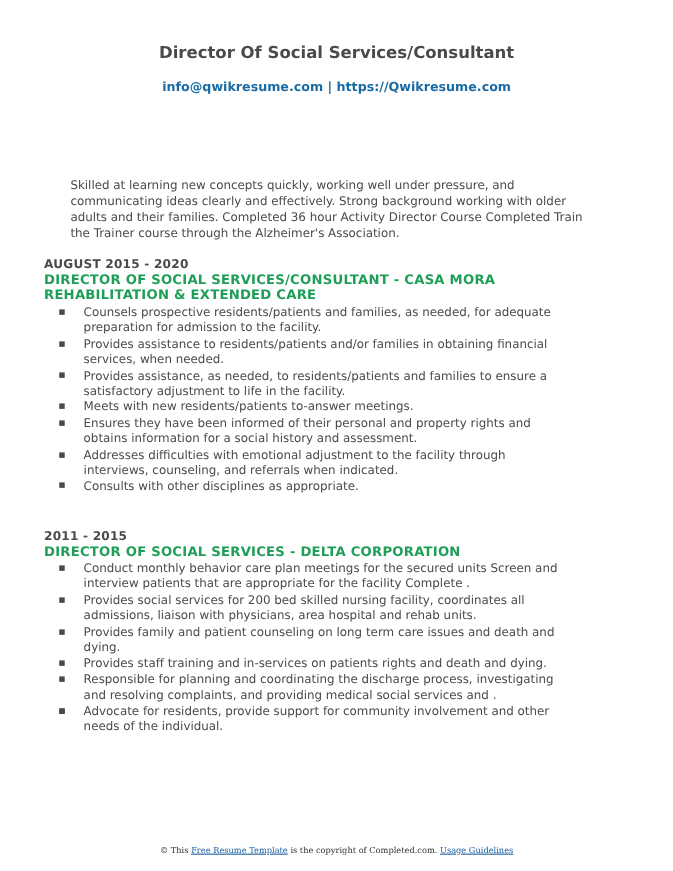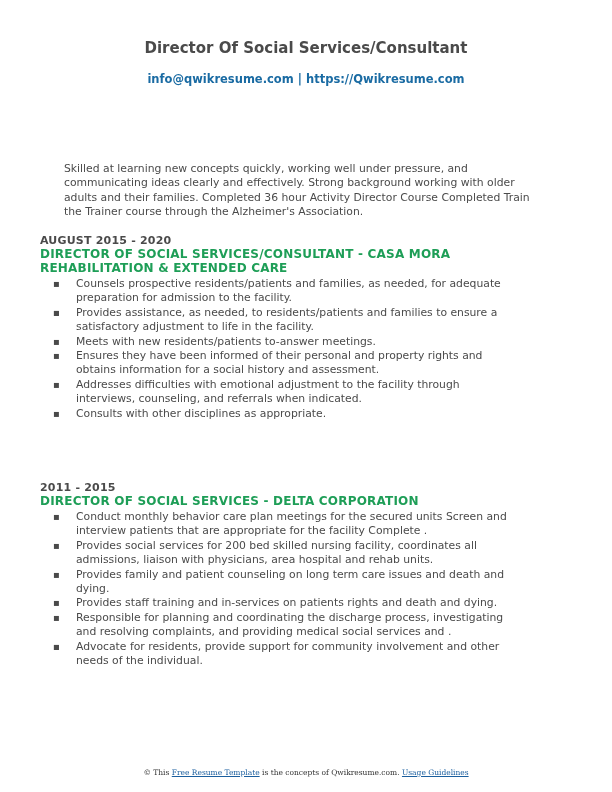--- a/index.html
+++ b/index.html
@@ -122,21 +122,21 @@
   </div>
 </div>
 
 <div class="summary">Skilled at learning new concepts quickly, working well under pressure, and communicating ideas clearly and effectively. Strong background working with older adults and their families. Completed 36 hour Activity Director Course Completed Train the Trainer course through the Alzheimer's Association.</div>
 
 <div class="job job1">
   <div class="job-date">AUGUST 2015 - 2020</div>
   <div class="job-title">DIRECTOR OF SOCIAL SERVICES/CONSULTANT - CASA MORA REHABILITATION &amp; EXTENDED CARE</div>
   <ul class="duties">
     <li><span class="bullet">▪</span><span>Counsels prospective residents/patients and families, as needed, for adequate preparation for admission to the facility.</span></li>
-    <li><span class="bullet">▪</span></li>
+    <li><span class="bullet">▪</span><span>Provides assistance to residents/patients and/or families in obtaining financial services, when needed.</span></li>
     <li><span class="bullet">▪</span><span>Provides assistance, as needed, to residents/patients and families to ensure a satisfactory adjustment to life in the facility.</span></li>
     <li><span class="bullet">▪</span><span>Meets with new residents/patients to-answer meetings.</span></li>
     <li><span class="bullet">▪</span><span>Ensures they have been informed of their personal and property rights and obtains information for a social history and assessment.</span></li>
     <li><span class="bullet">▪</span><span>Addresses difficulties with emotional adjustment to the facility through interviews, counseling, and referrals when indicated.</span></li>
     <li><span class="bullet">▪</span><span>Consults with other disciplines as appropriate.</span></li>
   </ul>
 </div>
 
 <div class="job job2">
   <div class="job-date">2011 - 2015</div>
@@ -146,14 +146,14 @@
     <li><span class="bullet">▪</span><span>Provides social services for 200 bed skilled nursing facility, coordinates all admissions, liaison with physicians, area hospital and rehab units.</span></li>
     <li><span class="bullet">▪</span><span>Provides family and patient counseling on long term care issues and death and dying.</span></li>
     <li><span class="bullet">▪</span><span>Provides staff training and in-services on patients rights and death and dying.</span></li>
     <li><span class="bullet">▪</span><span>Responsible for planning and coordinating the discharge process, investigating and resolving complaints, and providing medical social services and .</span></li>
     <li><span class="bullet">▪</span></li>
     <li><span class="bullet">▪</span><span>Advocate for residents, provide support for community involvement and other needs of the individual.</span></li>
   </ul>
 </div>
 
 <div class="footer">
-  <span>© This </span><a>Free Resume Template</a><span> is the concepts of Qwikresume.com. </span><a>Usage Guidelines</a>
+  <span>© This </span><a>Free Resume Template</a><span> is the copyright of Completed.com. </span><a>Usage Guidelines</a>
 </div>
 
 </body></html>

